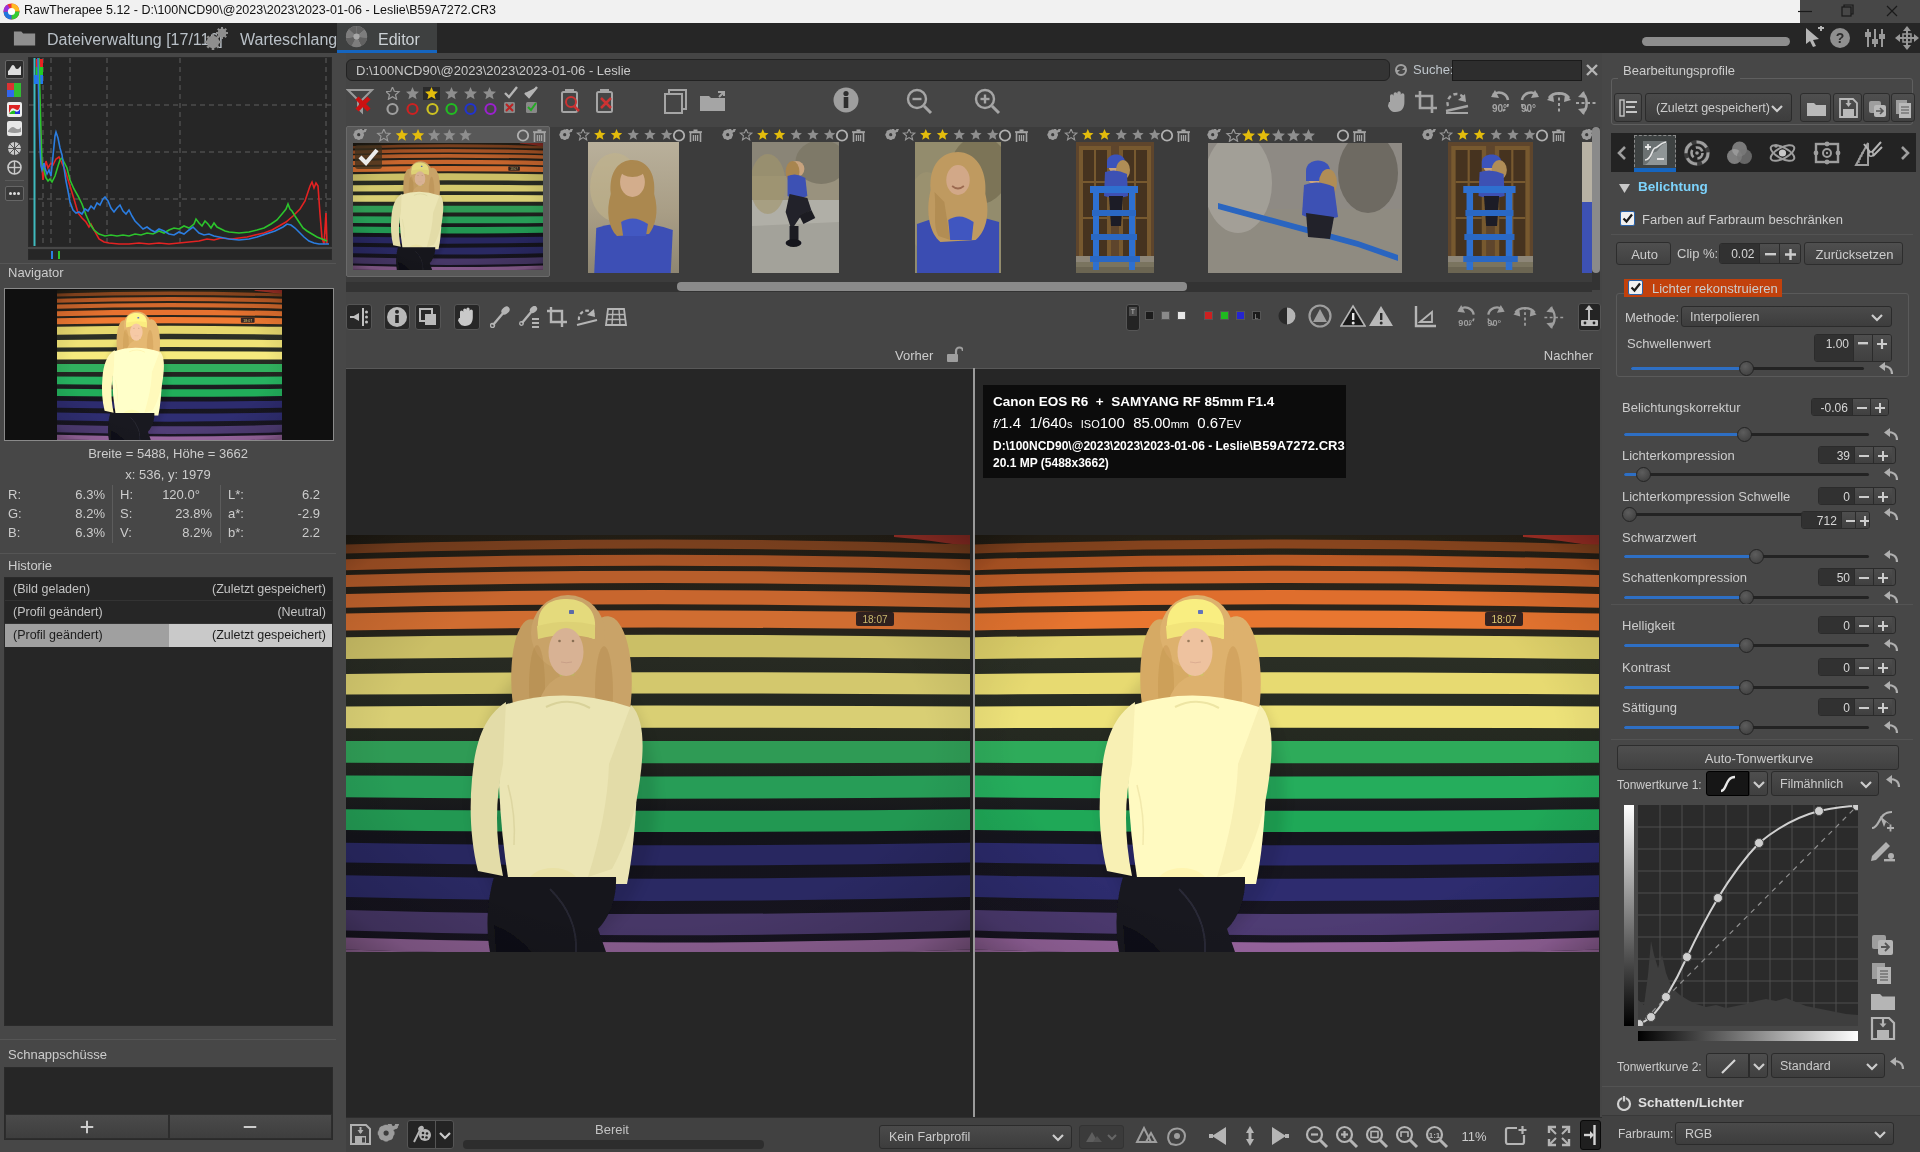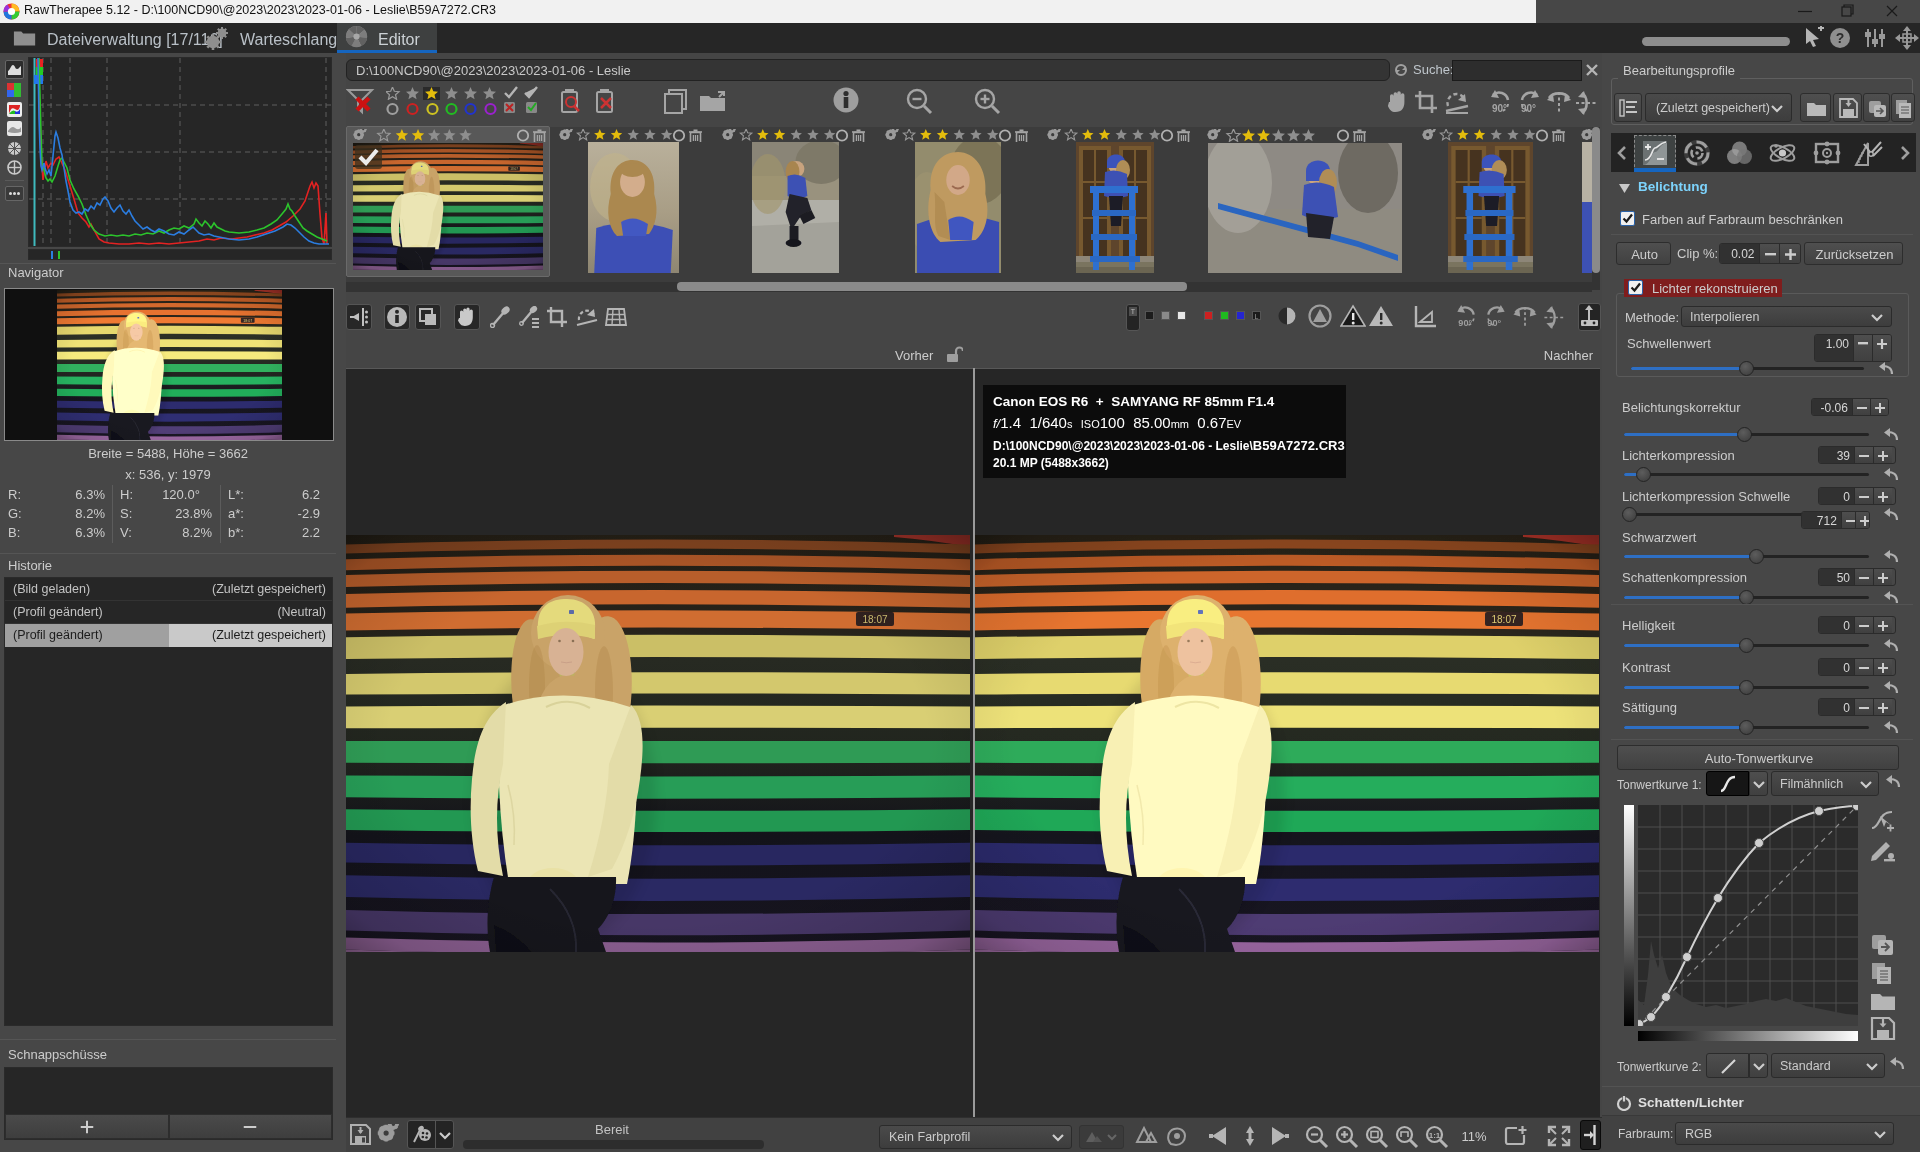--- a/index.html
+++ b/index.html
@@ -1,20 +1,20 @@
 <!DOCTYPE html>
 <html><head>
 <meta charset="utf-8">
 <style>
 * { margin:0; padding:0; box-sizing:border-box; }
 html,body { width:1920px; height:1152px; overflow:hidden; background:#474747;
   font-family:"Liberation Sans", sans-serif; }
 .abs { position:absolute; }
 .lbl { color:#cccccc; font-size:12.5px; position:absolute; white-space:nowrap; }
-#titlebar { left:0; top:0; width:1536px; height:23px; background:#f1f1f1;text-align:right; }
+#titlebar { left:0; top:0; width:1800px; height:23px; background:#f1f1f1;text-align:right; }
 #tabbar { left:0; top:23px; width:1920px; height:30px; background:#262626; }
 .tabtxt { color:#b9c0c7; font-size:16px; position:absolute; white-space:nowrap; }
 #leftpanel { left:0; top:53px; width:336px; height:1099px; background:#474747; }
 #centercol { left:346px; top:53px; width:1256px; height:1099px; background:#454545; }
 #rightpanel { left:1602px; top:53px; width:318px; height:1099px; background:#474747; }
 .darkbox { background:#262626; border:1px solid #2a2a2a; position:absolute; }
 .btn { background:linear-gradient(#4f4f4f,#414141); border:1px solid #2d2d2d; border-radius:3px; position:absolute; }
 .combo { background:linear-gradient(#4a4a4a,#3d3d3d); border:1px solid #2b2b2b; border-radius:3px; color:#cbcbcb; position:absolute; }
 .spinbox { position:absolute; border:1px solid #2b2b2b; border-radius:3px; overflow:hidden; display:flex; }
 .spinval { background:#313131; color:#d6d6d6; text-align:right; font-size:12px; }
@@ -1069,21 +1069,21 @@
         <svg class="abs" style="left:5px;top:5px" width="11" height="11" viewBox="0 0 11 11">
           <path d="M4.3 0h2.4v4.3H11v2.4H6.7V11H4.3V6.7H0V4.3h4.3Z" fill="#ccc"></path>
         </svg>
       </div>
  </div>
  <div class="btn" style="left:202px;top:189px;width:99px;height:23px">
       <div class="lbl" style="left:0;top:4px;width:99px;text-align:center;font-size:13px">Zurücksetzen</div>
     </div>
 
  <div class="abs" style="left:14px;top:240px;width:293px;height:84px;border:1px solid #5a5a5a;border-radius:3px"></div>
- <div class="abs" style="left:22px;top:226px;background:#7f1d1d;padding:0 4px;height:18px">
+ <div class="abs" style="left:22px;top:226px;background:#c2410c;padding:0 4px;height:18px">
   <div class="abs" style="left:4px;top:1px;width:15px;height:15px;background:#f0f0f0;border:1px solid #2a62a8;border-radius:2px">
    <svg width="13" height="13" viewBox="0 0 13 13">
           <path d="M2.5 6.5L5.5 9.5L11 2.5" fill="none" stroke="#1a1a1a" stroke-width="2.2"></path>
         </svg>
   </div>
   <span class="lbl" style="position:static;font-size:13px;margin-left:24px;line-height:17px">Lichter rekonstruieren</span>
  </div>
  <div class="lbl" style="left:23px;top:257px;font-size:13px">Methode:</div>
  <div class="combo" style="left:79px;top:253px;width:211px;height:21px">
   <div class="abs" style="left:8px;top:3px;font-size:12.5px">Interpolieren</div>

